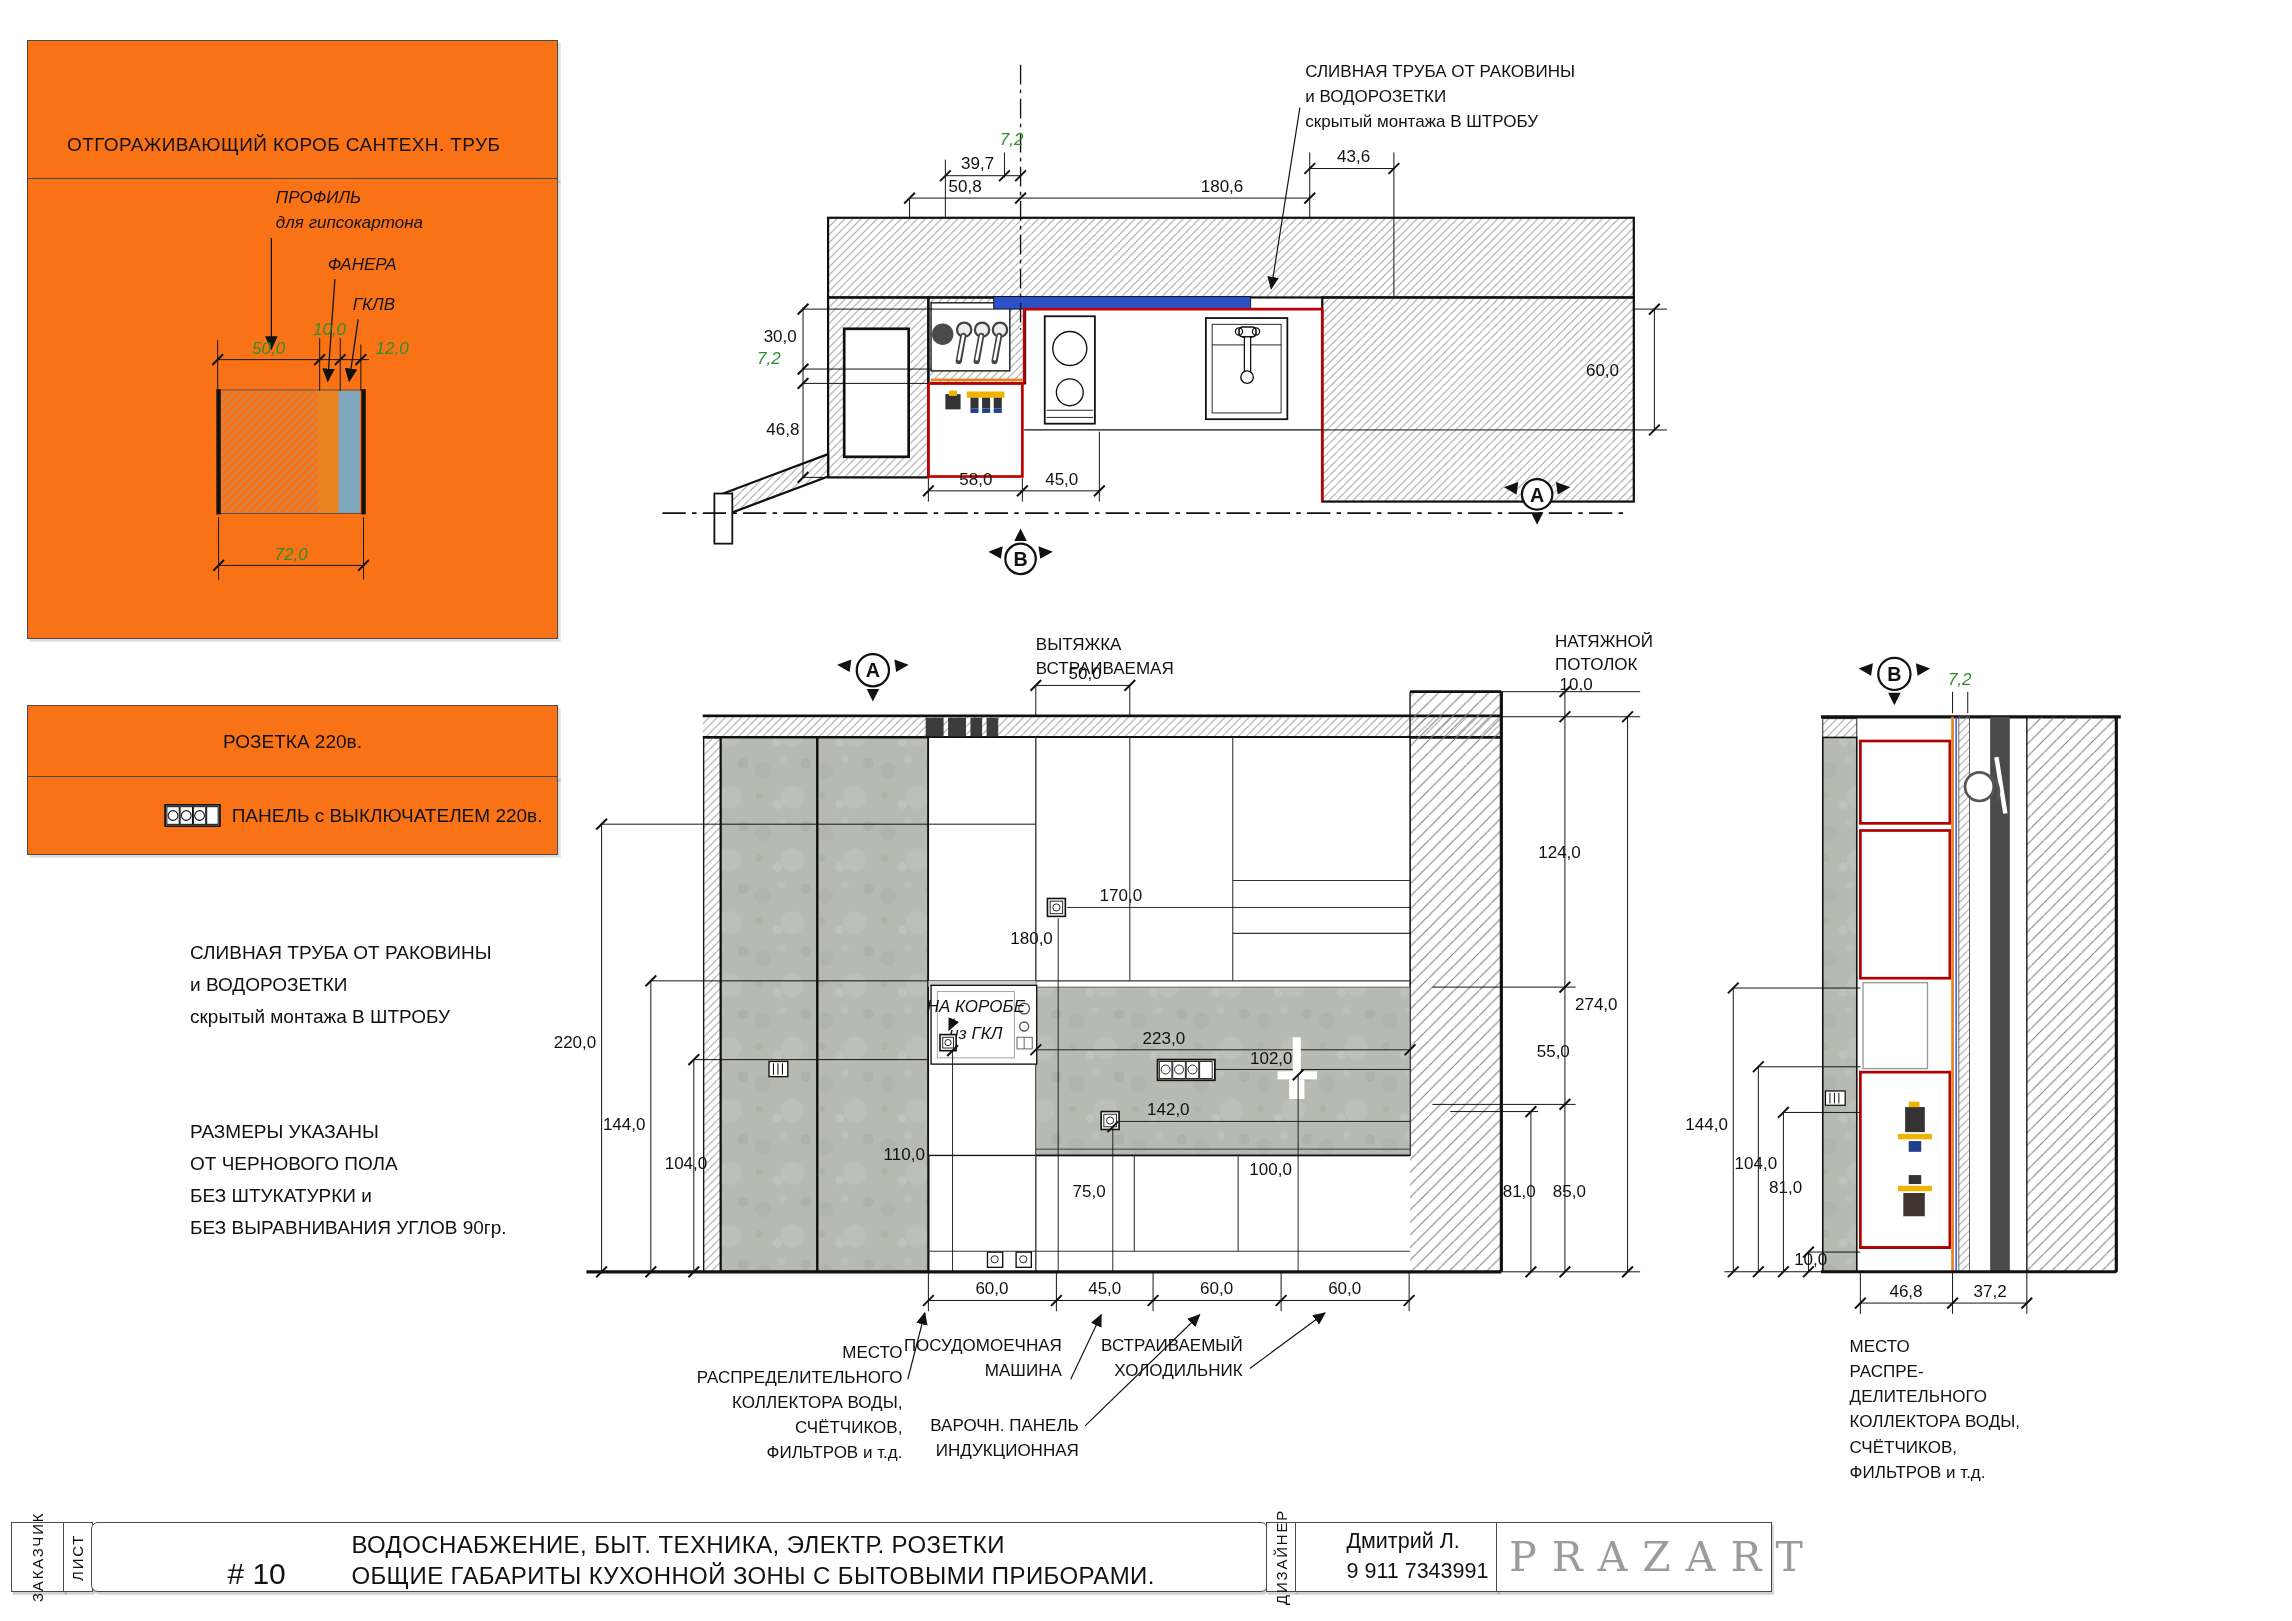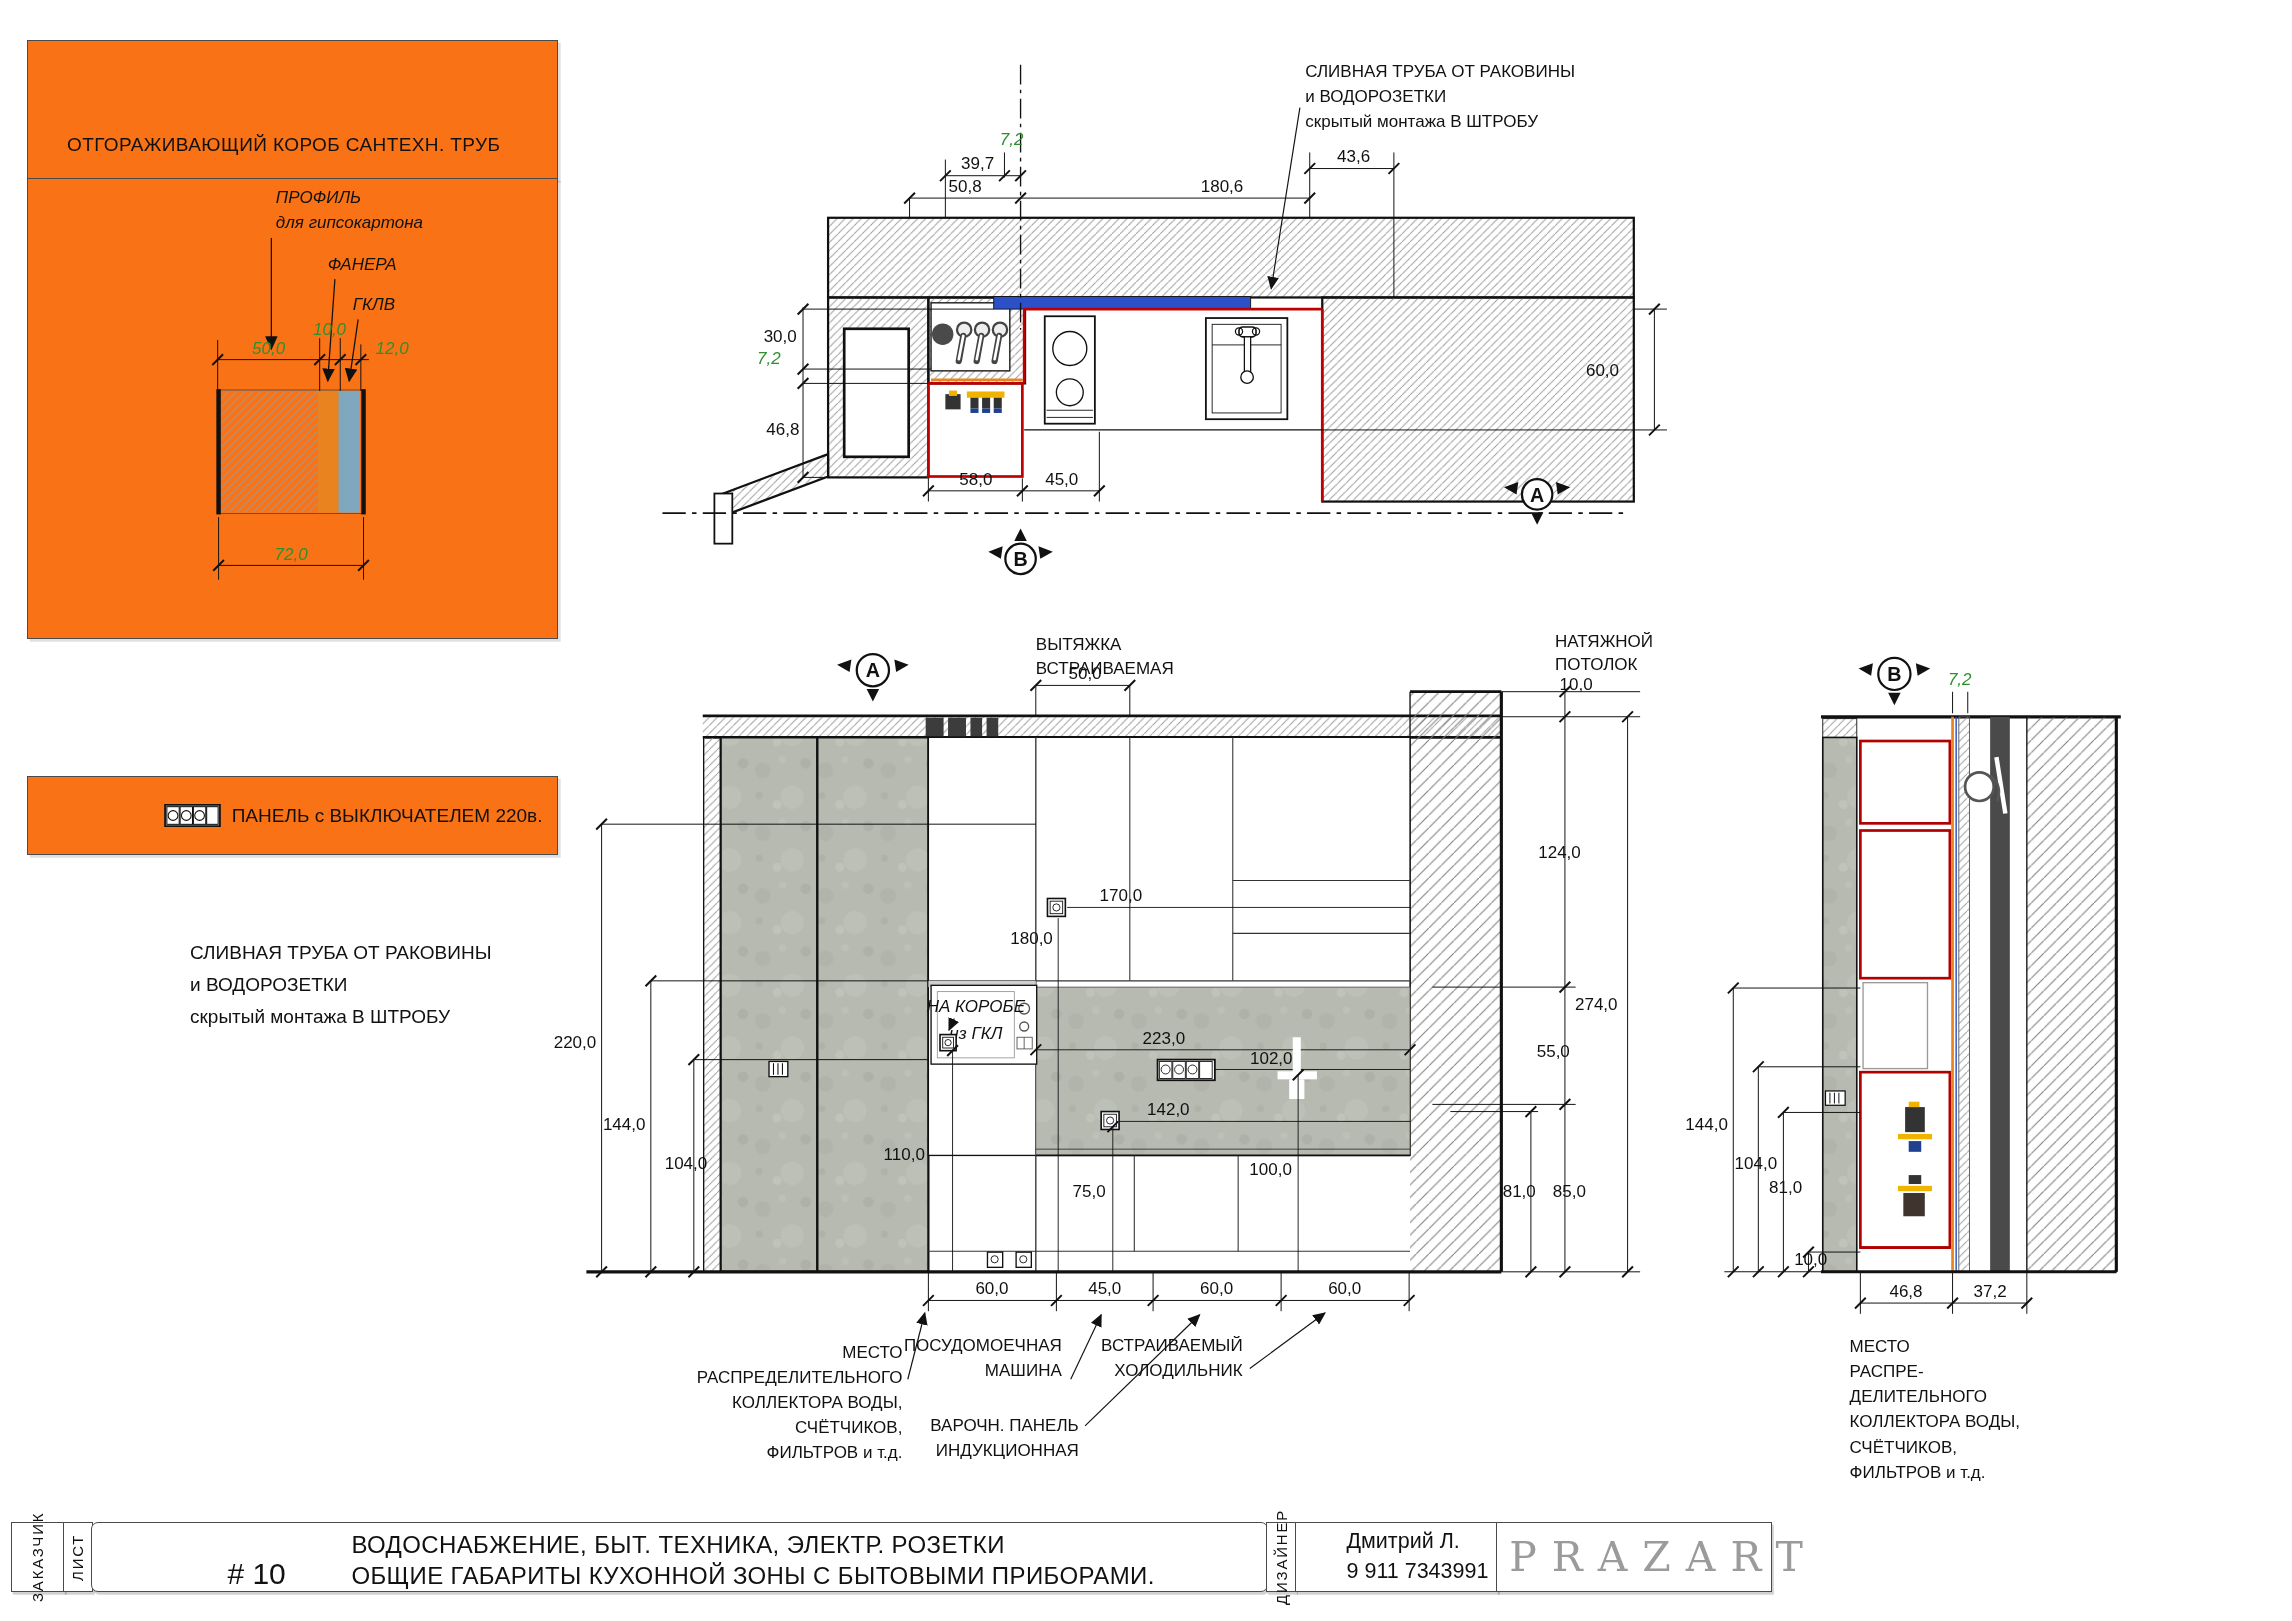--- a/index.html
+++ b/index.html
@@ -107,20 +107,25 @@
         <use href="#tick" x="406" y="632"></use>
   </g>
   <g text-anchor="middle">
     <text class="g" x="300" y="396">50,0</text>
     <text class="g" x="368" y="374">10,0</text>
     <text class="g" x="438" y="396">12,0</text>
     <text class="g" x="325" y="626">72,0</text>
   </g>
 </svg>
 
+<div class="box" style="left:27px;top:705px;width:529px;height:72px;">
+  <div class="legend-row" style="justify-content:center;">
+    <span class="legend-text">РОЗЕТКА 220в.</span>
+  </div>
+</div>
 
 <div class="box" style="left:27px;top:776px;width:529px;height:77px;">
   <div class="legend-row" style="padding-left:136px;gap:10.7px;">
     <svg width="57" height="23" viewBox="0 0 64 26" style="position:static;">
       <rect x="1" y="1" width="62" height="24" fill="#fff" stroke="#111" stroke-width="2"></rect>
       <rect x="3" y="3" width="14" height="20" fill="none" stroke="#111" stroke-width="1.2"></rect>
       <rect x="18" y="3" width="14" height="20" fill="none" stroke="#111" stroke-width="1.2"></rect>
       <rect x="33" y="3" width="14" height="20" fill="none" stroke="#111" stroke-width="1.2"></rect>
       <rect x="48" y="3" width="13" height="20" fill="none" stroke="#111" stroke-width="1.2"></rect>
       <circle cx="10" cy="13" r="5.5" fill="none" stroke="#111" stroke-width="1.2"></circle>
@@ -130,20 +135,26 @@
     <span class="legend-text">ПАНЕЛЬ с ВЫКЛЮЧАТЕЛЕМ 220в.</span>
   </div>
 </div>
 
 <div class="note" style="left:190px;top:937px;">
   <div>СЛИВНАЯ ТРУБА ОТ РАКОВИНЫ</div>
   <div>и ВОДОРОЗЕТКИ</div>
   <div>скрытый монтажа В ШТРОБУ</div>
 </div>
 
+<div class="note" style="left:190px;top:1116px;">
+  <div>РАЗМЕРЫ УКАЗАНЫ</div>
+  <div>ОТ ЧЕРНОВОГО ПОЛА</div>
+  <div>БЕЗ ШТУКАТУРКИ и</div>
+  <div>БЕЗ ВЫРАВНИВАНИЯ УГЛОВ 90гр.</div>
+</div>
 
 <svg style="left:564px;top:36px;" width="1128" height="582" viewBox="630 40 1260 650">
 
   <g fill="url(#hFine)" stroke="#111" stroke-width="2.5">
     <rect x="925" y="243" width="900" height="89"></rect>
     <rect x="1477" y="332" width="348" height="228"></rect>
     <rect x="925" y="332" width="112" height="201"></rect>
     <rect x="1037" y="332" width="108" height="96"></rect>
     <polygon points="925,507 805,552 805,577 925,532"></polygon>
   </g>

